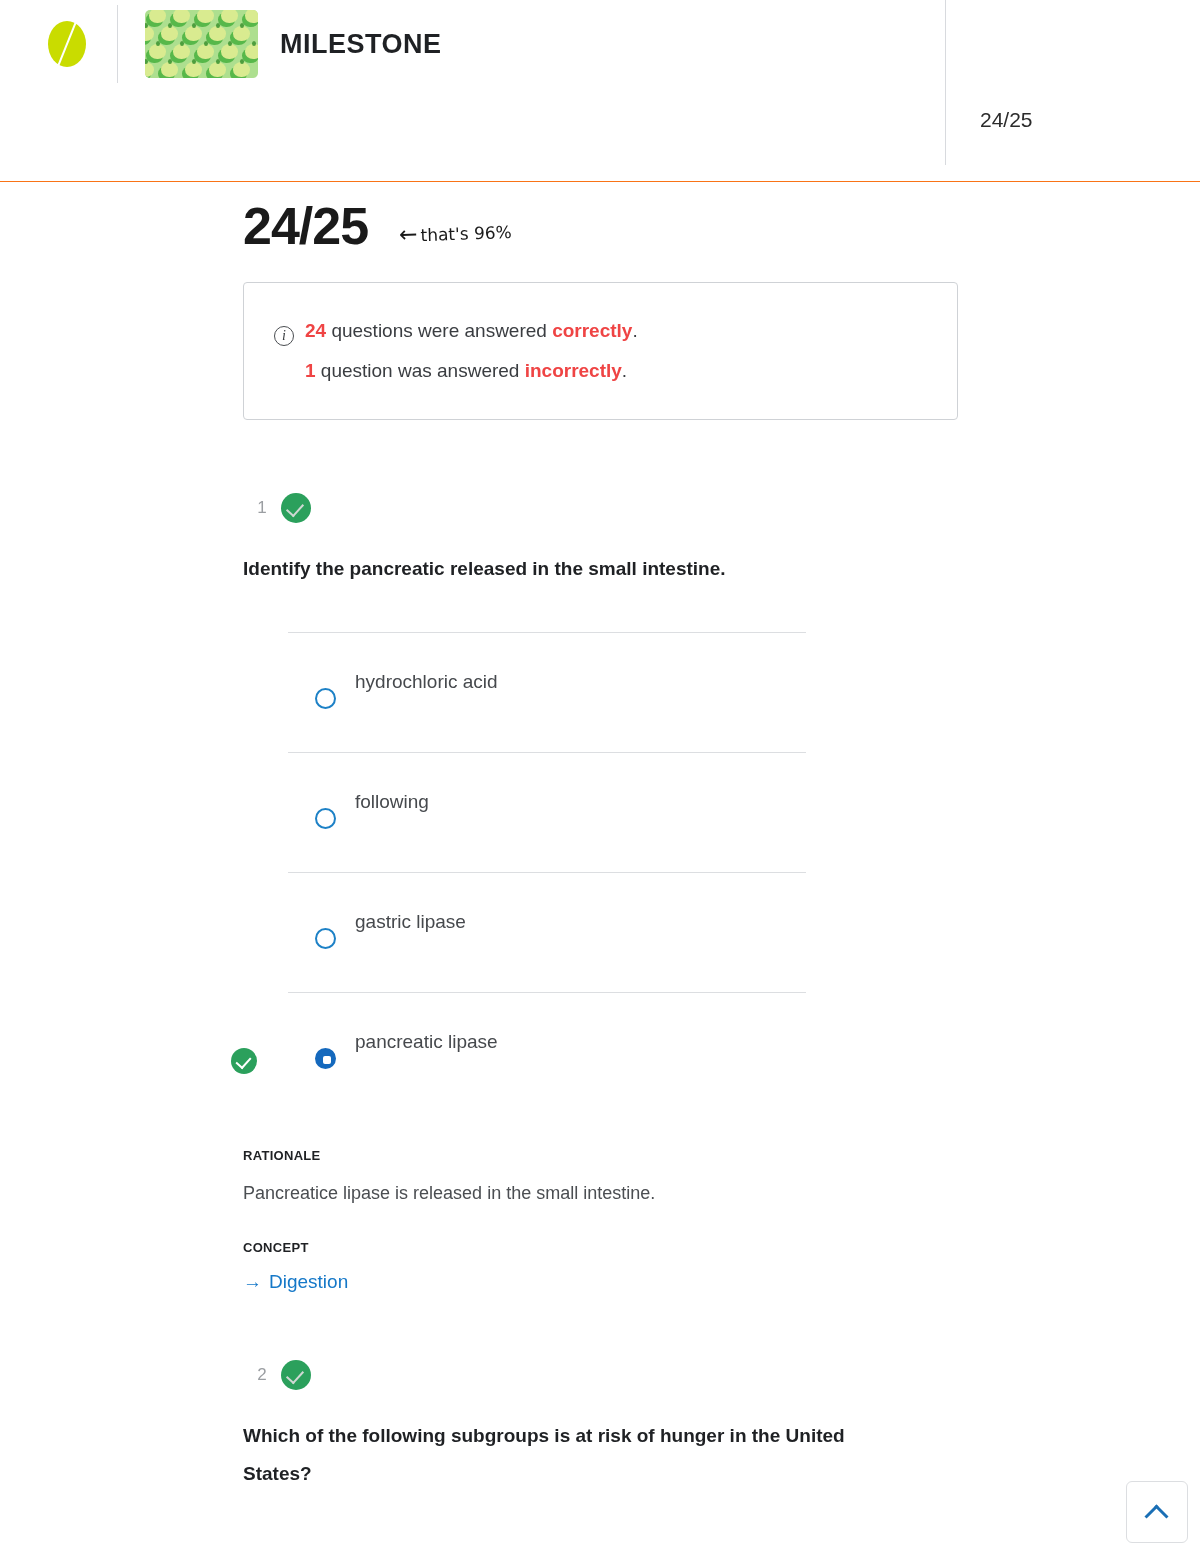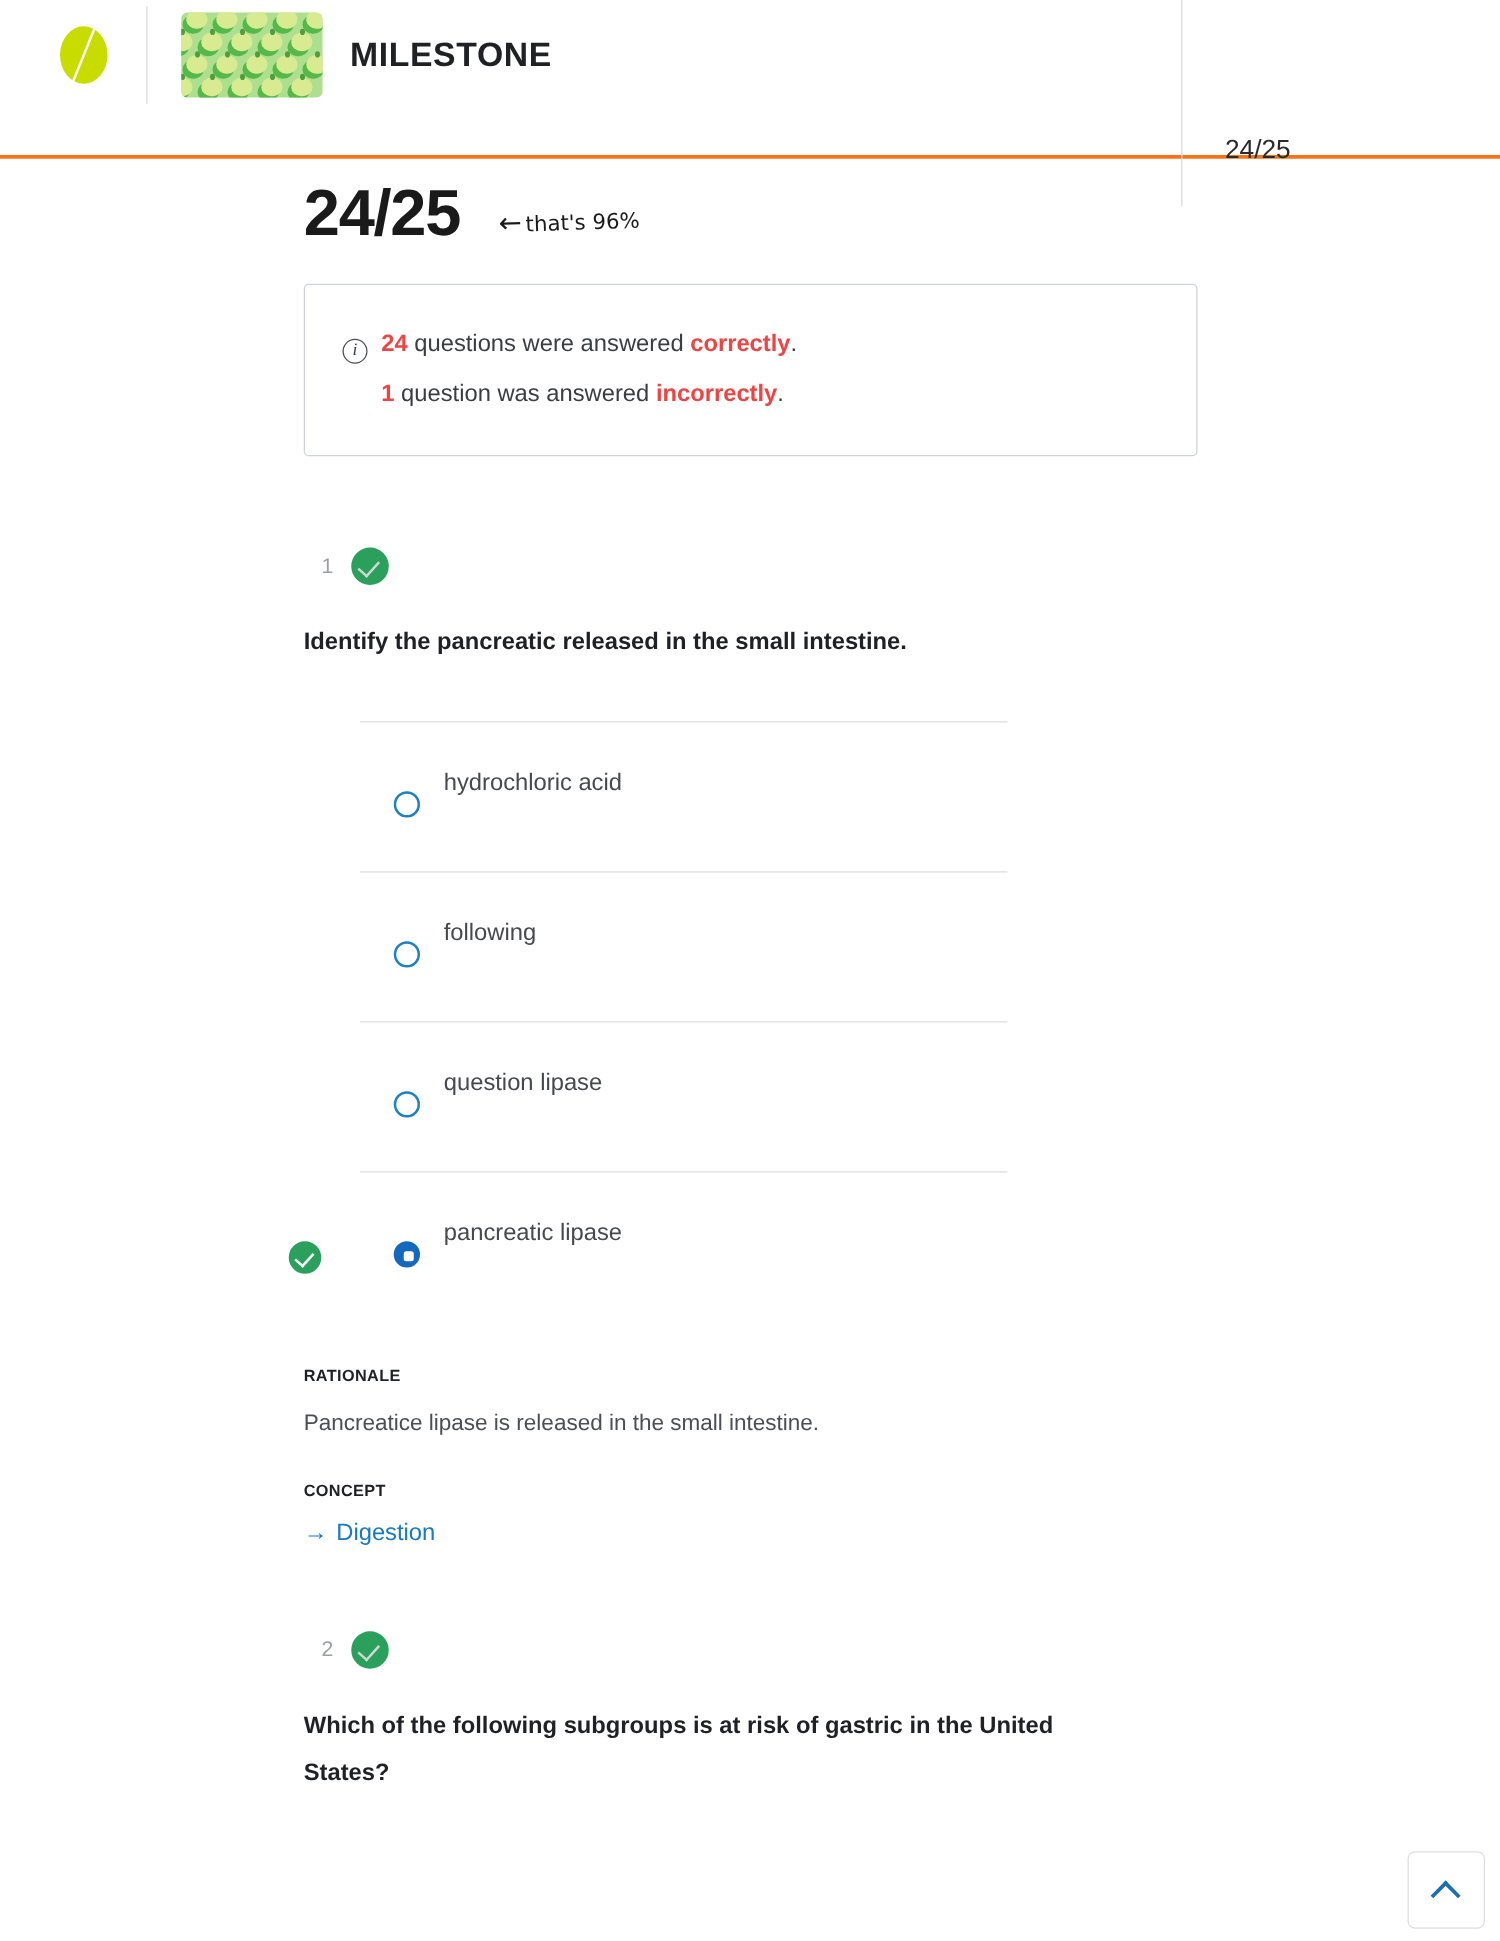--- a/index.html
+++ b/index.html
@@ -9,23 +9,23 @@
     background:#ffffff;
     font-family:"Liberation Sans", sans-serif;
     color:#2b2b2b;
     overflow:hidden;
     position:relative;
   }
 
   
   .header {
     position:relative;
-    height:127px;
+    height:182px;
     background:#fff;
-    border-bottom:3px solid #f97316;
+    border-bottom:1px solid #f97316;
   }
   .brand-row {
     display:flex; align-items:center;
     height:88px;
     padding-left:46px;
   }
   .logo-mark {
     width:44px; height:56px;
     position:relative; flex:0 0 auto;
   }
@@ -389,21 +389,21 @@
     <div class="opt">
       <div class="opt-inner">
         <div class="radio"></div>
         <div class="opt-label">following</div>
       </div>
     </div>
 
     <div class="opt">
       <div class="opt-inner">
         <div class="radio"></div>
-        <div class="opt-label">question lipase</div>
+        <div class="opt-label">gastric lipase</div>
       </div>
     </div>
 
     <div class="opt">
       <div class="opt-mark"></div>
       <div class="opt-inner">
         <div class="radio selected"></div>
         <div class="opt-label">pancreatic lipase</div>
       </div>
     </div>
@@ -417,18 +417,18 @@
   <a class="concept-link">
     <span class="arr">→</span><span>Digestion</span>
   </a>
 </div>
 
 <div class="question-block" style="margin-top:62px;">
   <div class="q-head">
     <div class="q-num">2</div>
     <div class="badge-correct"></div>
   </div>
-  <div class="q-text" style="max-width:665px;">Which of the following subgroups is at risk of gastric in the United States?</div>
+  <div class="q-text" style="max-width:665px;">Which of the following subgroups is at risk of hunger in the United States?</div>
 </div>
 
 <div class="scroll-top">
   <div class="chev"></div>
 </div>
 
 </body></html>

